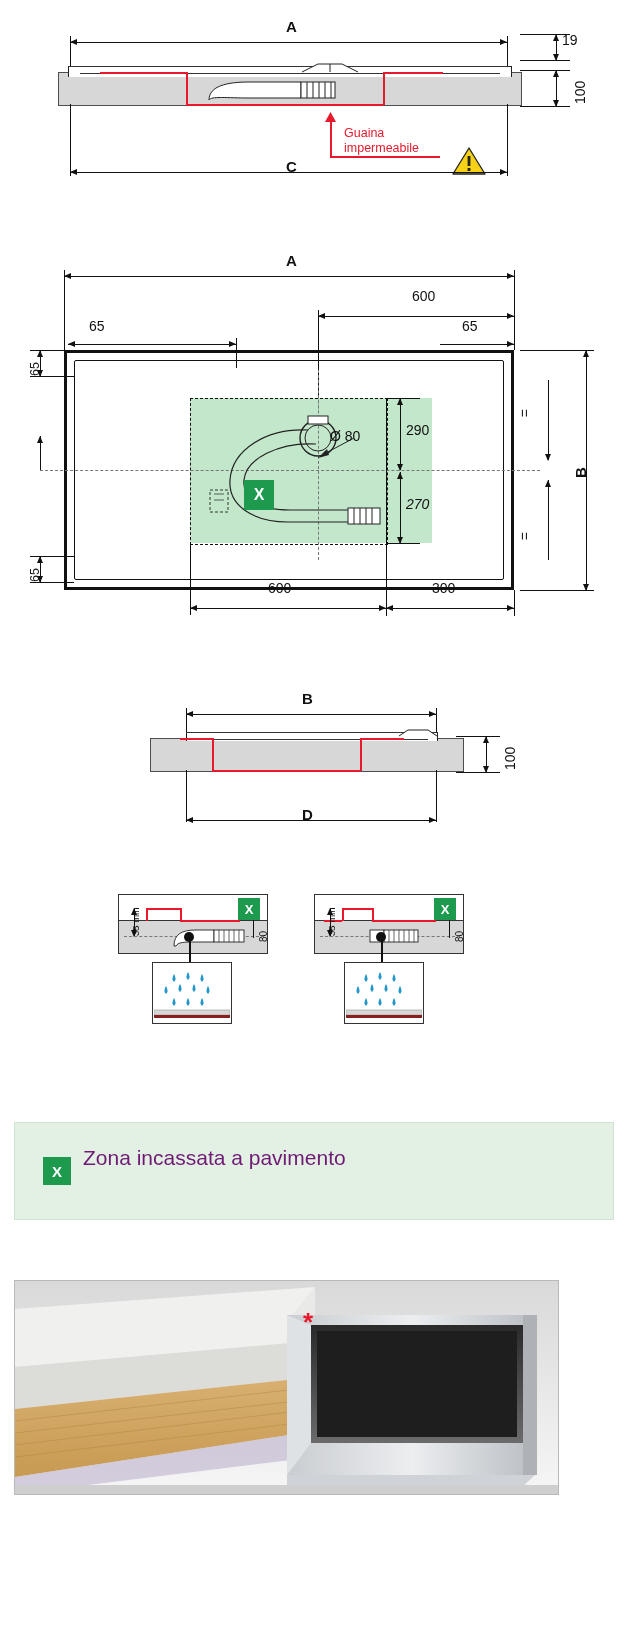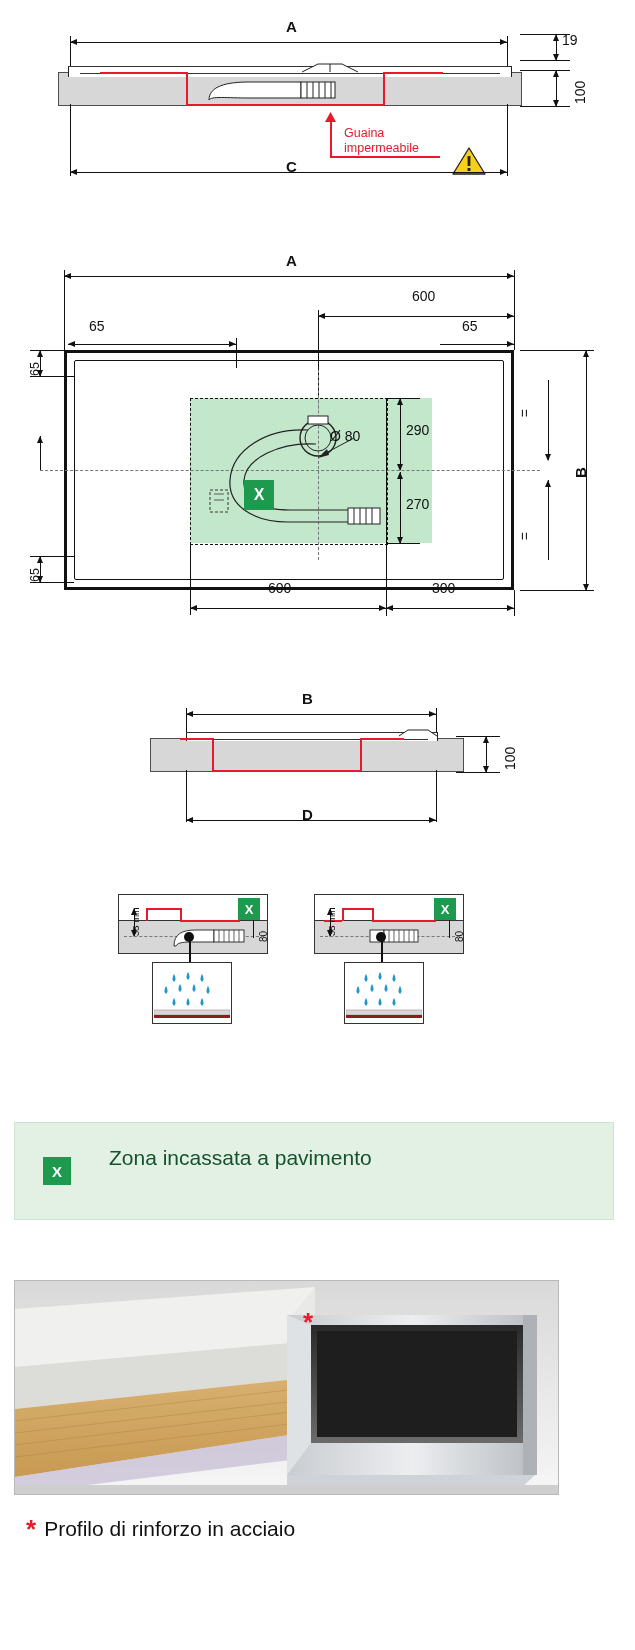--- a/index.html
+++ b/index.html
@@ -36,21 +36,21 @@
   
   .legend{
     position:absolute;left:14px;top:1122px;width:600px;height:98px;
     background:#e3f1e4;border:1px solid #cfe3d2;box-sizing:border-box;
   }
   .xbadge{
     background:#1d9a4e;color:#ffffff;font-weight:bold;
     display:flex;align-items:center;justify-content:center;
     font-size:15px;
   }
-  .legend-text{position:absolute;left:94px;top:20px;font-size:21px;line-height:29px;color:#14532d;}
+  .legend-text{position:absolute;left:68px;top:20px;font-size:21px;line-height:29px;color:#701a75;}
 
   
   .photo-wrap{position:absolute;left:14px;top:1280px;width:545px;height:360px;}
   .photo{position:absolute;left:0;top:0;width:545px;height:215px;border:1px solid #b9b9b9;box-sizing:border-box;overflow:hidden;background:#f2f2f2;}
   .photo-caption{position:absolute;left:30px;top:232px;font-size:21px;color:#111;}
   .star{color:#e8192c;font-size:26px;font-weight:bold;}
 
   
   .greenzone{position:absolute;background:#b9e3c2;opacity:.85;}
   .dashbox{position:absolute;border:1px dashed #111;}
@@ -199,21 +199,21 @@
     <div class="vline" style="left:400px;top:158px;height:72px;"></div>
     <div class="ar-u" style="left:397px;top:158px;"></div>
     <div class="ar-d" style="left:397px;top:224px;"></div>
     <div class="hline" style="left:386px;top:158px;width:34px;"></div>
     <div class="dim" style="left:406px;top:182px;">290</div>
 
     <div class="vline" style="left:400px;top:232px;height:72px;"></div>
     <div class="ar-u" style="left:397px;top:232px;"></div>
     <div class="ar-d" style="left:397px;top:297px;"></div>
     <div class="hline" style="left:386px;top:303px;width:34px;"></div>
-    <div class="dim" style="left:406px;top:256px;">270</div>
+    <div class="dim" style="left:406px;top:256px;font-style:italic;">270</div>
 
     <div class="vline" style="left:40px;top:110px;height:26px;"></div>
     <div class="ar-u" style="left:37px;top:110px;"></div>
     <div class="ar-d" style="left:37px;top:130px;"></div>
     <div class="hline" style="left:30px;top:110px;width:44px;"></div>
     <div class="hline" style="left:30px;top:136px;width:44px;"></div>
     <div class="vtextsm" style="left:28px;top:136px;">65</div>
 
     <div class="vline" style="left:40px;top:316px;height:26px;"></div>
     <div class="ar-u" style="left:37px;top:316px;"></div>
@@ -439,18 +439,15 @@
         <rect x="272" y="34" width="250" height="160" fill="url(#metal)"></rect>
         <rect x="296" y="44" width="212" height="118" fill="url(#dark)"></rect>
         <rect x="302" y="50" width="200" height="106" fill="#1e1e1e"></rect>
         <polygon points="272,194 520,194 500,213 272,213" fill="#cfd3d7"></polygon>
         <polygon points="272,34 296,44 296,162 272,194" fill="#dfe2e5"></polygon>
         <rect x="508" y="34" width="14" height="160" fill="#aeb2b6"></rect>
         <rect x="0" y="204" width="543" height="9" fill="#cfcfcf"></rect>
       </svg>
       <div class="abs star" style="left:288px;top:26px;">*</div>
     </div>
-    <div class="photo-caption">
-      <span class="star" style="position:relative;left:-18px;top:2px;">*</span><span style="margin-left:-10px;">Profilo di rinforzo in acciaio</span>
-    </div>
   </div>
 
 </div>
 
 </body></html>

